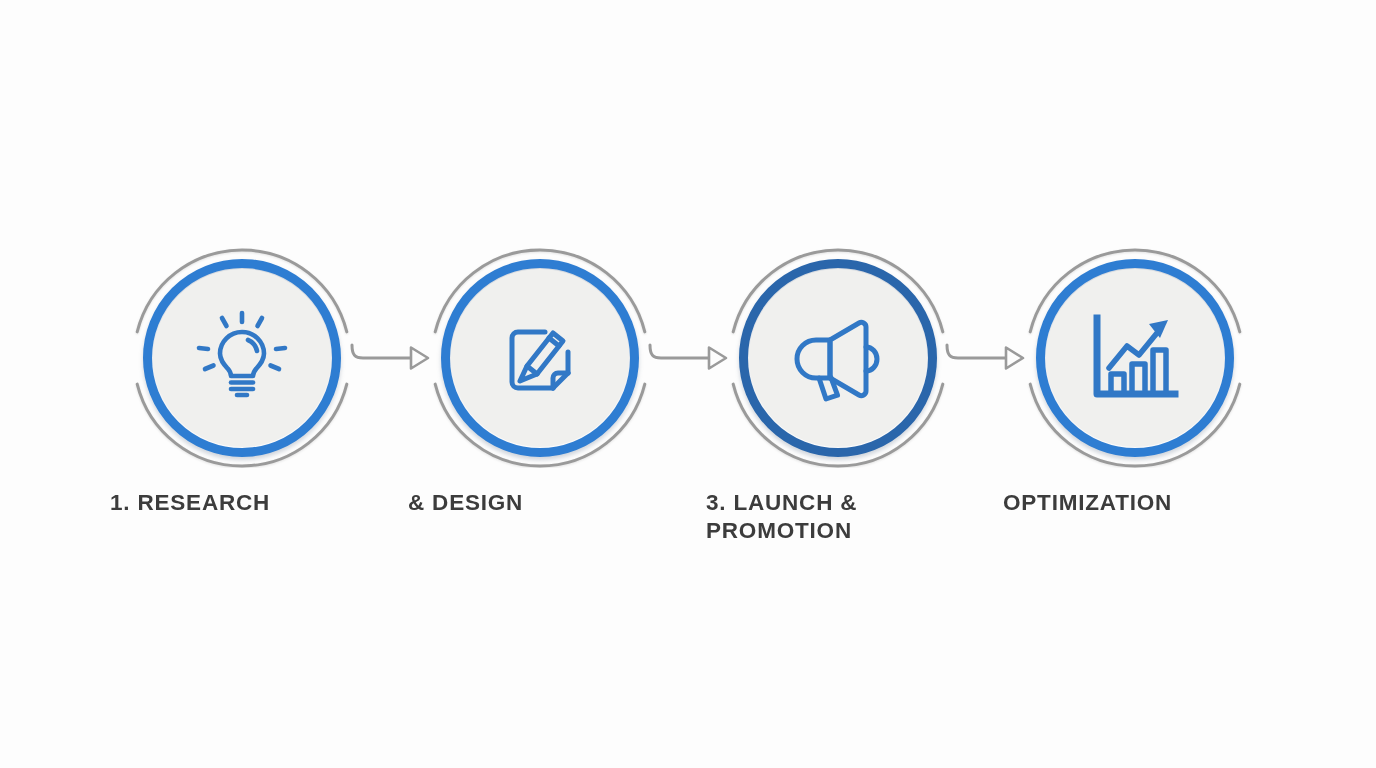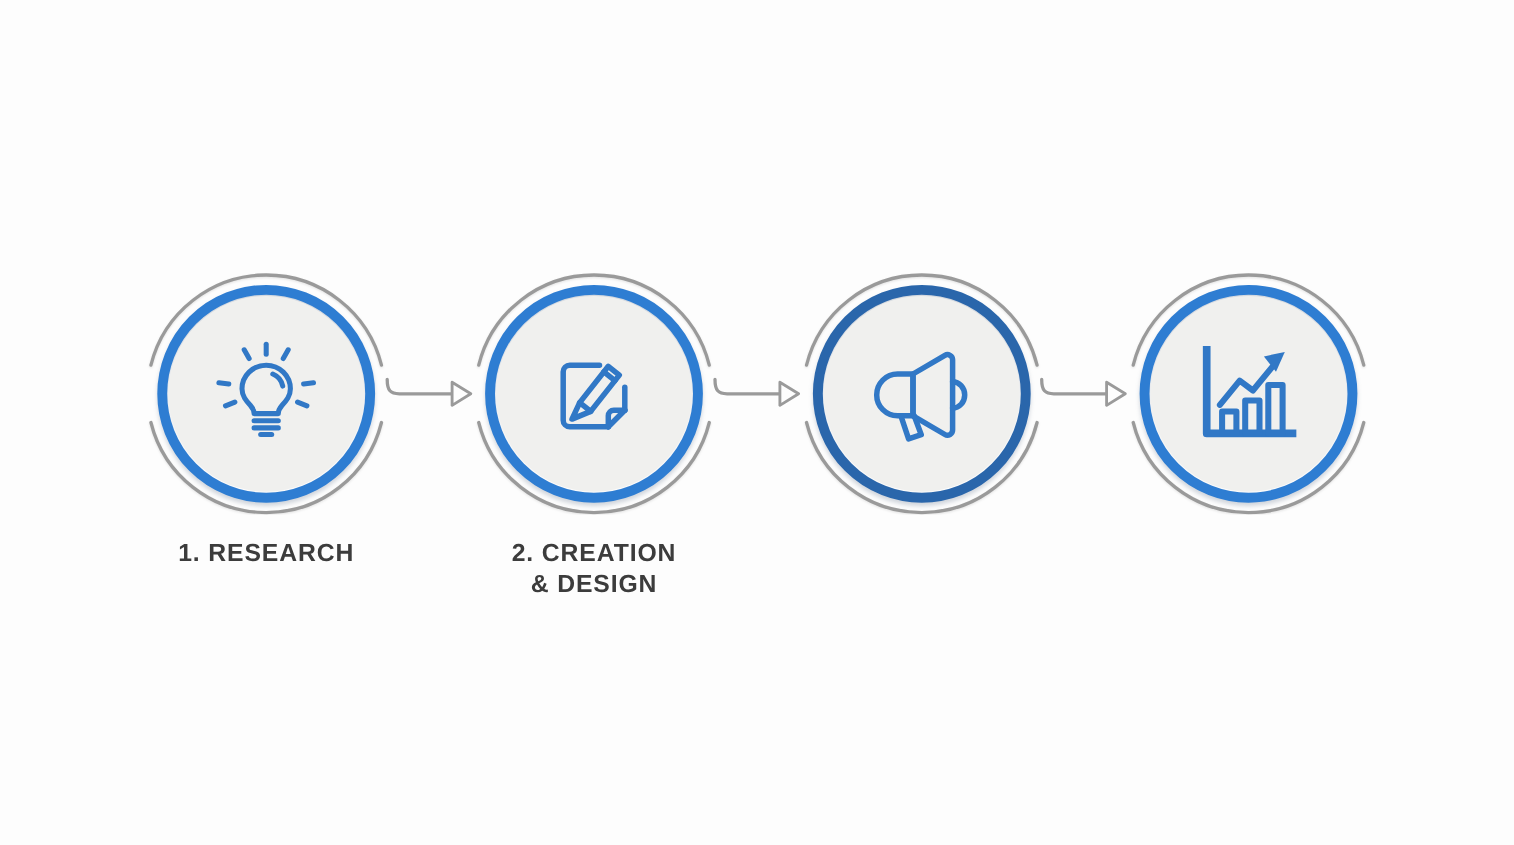--- a/index.html
+++ b/index.html
@@ -20,21 +20,21 @@
   .step-3 { left: 728px; }
   .step-4 { left: 1025px; }
 
   .blue-ring { filter: drop-shadow(0px 3px 2px rgba(70,90,120,0.25)); }
   .gray-arc  { filter: drop-shadow(0px 1px 1px rgba(0,0,0,0.10)); }
 
   .step-label {
     position: absolute;
     top: 489px;
     width: 264px;
-    text-align: center;
+    text-align: left;
     font-size: 22.5px;
     line-height: 28px;
     font-weight: 600;
     letter-spacing: 0.8px;
     color: #3c3c3c;
   }
   .label-1 { left: 110px; }
   .label-2 { left: 408px; }
   .label-3 { left: 706px; }
   .label-4 { left: 1003px; }
@@ -142,19 +142,23 @@
   </svg>
   <svg class="connector connector-3" viewBox="0 0 82 44" fill="none">
     <path d="M2,9 C2,19 5,22 13,22 H61" stroke-width="3" stroke-linecap="round" stroke="#9a9a9a"></path>
     <polygon points="61,11.5 78,22 61,32.5" stroke="#9a9a9a" stroke-width="2.6" stroke-linejoin="round" fill="#fdfdfd"></polygon>
   </svg>
 
   <div class="step-label label-1">
     <div>1. RESEARCH</div>
   </div>
   <div class="step-label label-2">
-    <div>2. CREATION</div>
     <div>&amp; DESIGN</div>
   </div>
+  <div class="step-label label-3">
+    <div>3. LAUNCH &amp;</div>
+    <div>PROMOTION</div>
+  </div>
   <div class="step-label label-4">
+    <div>OPTIMIZATION</div>
   </div>
 
 </div>
 
 </body></html>

